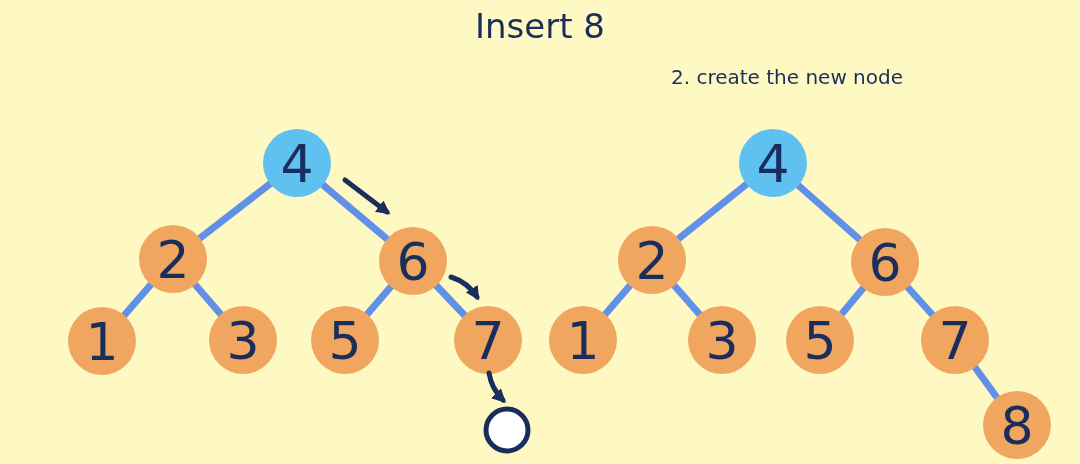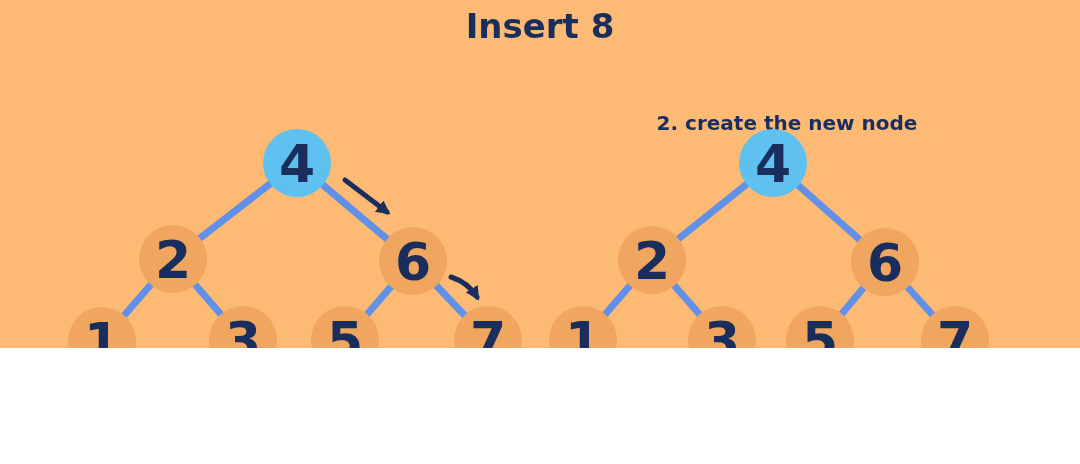--- a/index.html
+++ b/index.html
@@ -1,43 +1,42 @@
 <!DOCTYPE html>
 <html><head>
 <meta charset="utf-8">
 <style>
   html, body { margin: 0; padding: 0; background: #ffffff; }
   .canvas {
     position: relative;
     width: 1080px;
-    height: 348px;
-    background: #fdba74;
+    height: 464px;
+    background: #fef9c3;
     overflow: hidden;
     font-family: "DejaVu Sans", sans-serif;
-    font-weight: bold;
   }
   .diagram-title {
     position: absolute;
     top: 6px;
     left: 540px;
     transform: translateX(-50%);
     font-size: 34px;
     color: #1a2e5e;
     white-space: nowrap;
   }
   .panel-caption {
     position: absolute;
     top: 65px;
     transform: translateX(-50%);
     font-size: 20px;
     color: #1a2e5e;
     white-space: nowrap;
   }
   .caption-left  { left: 303px; }
-  .caption-right { left: 787px; margin-top: 46px; }
+  .caption-right { left: 787px; }
   svg.tree-svg {
     position: absolute;
     left: 0; top: 0;
   }
   svg.tree-svg text {
     font-family: "DejaVu Sans", sans-serif;
   }
 </style>
 </head>
 <body>

